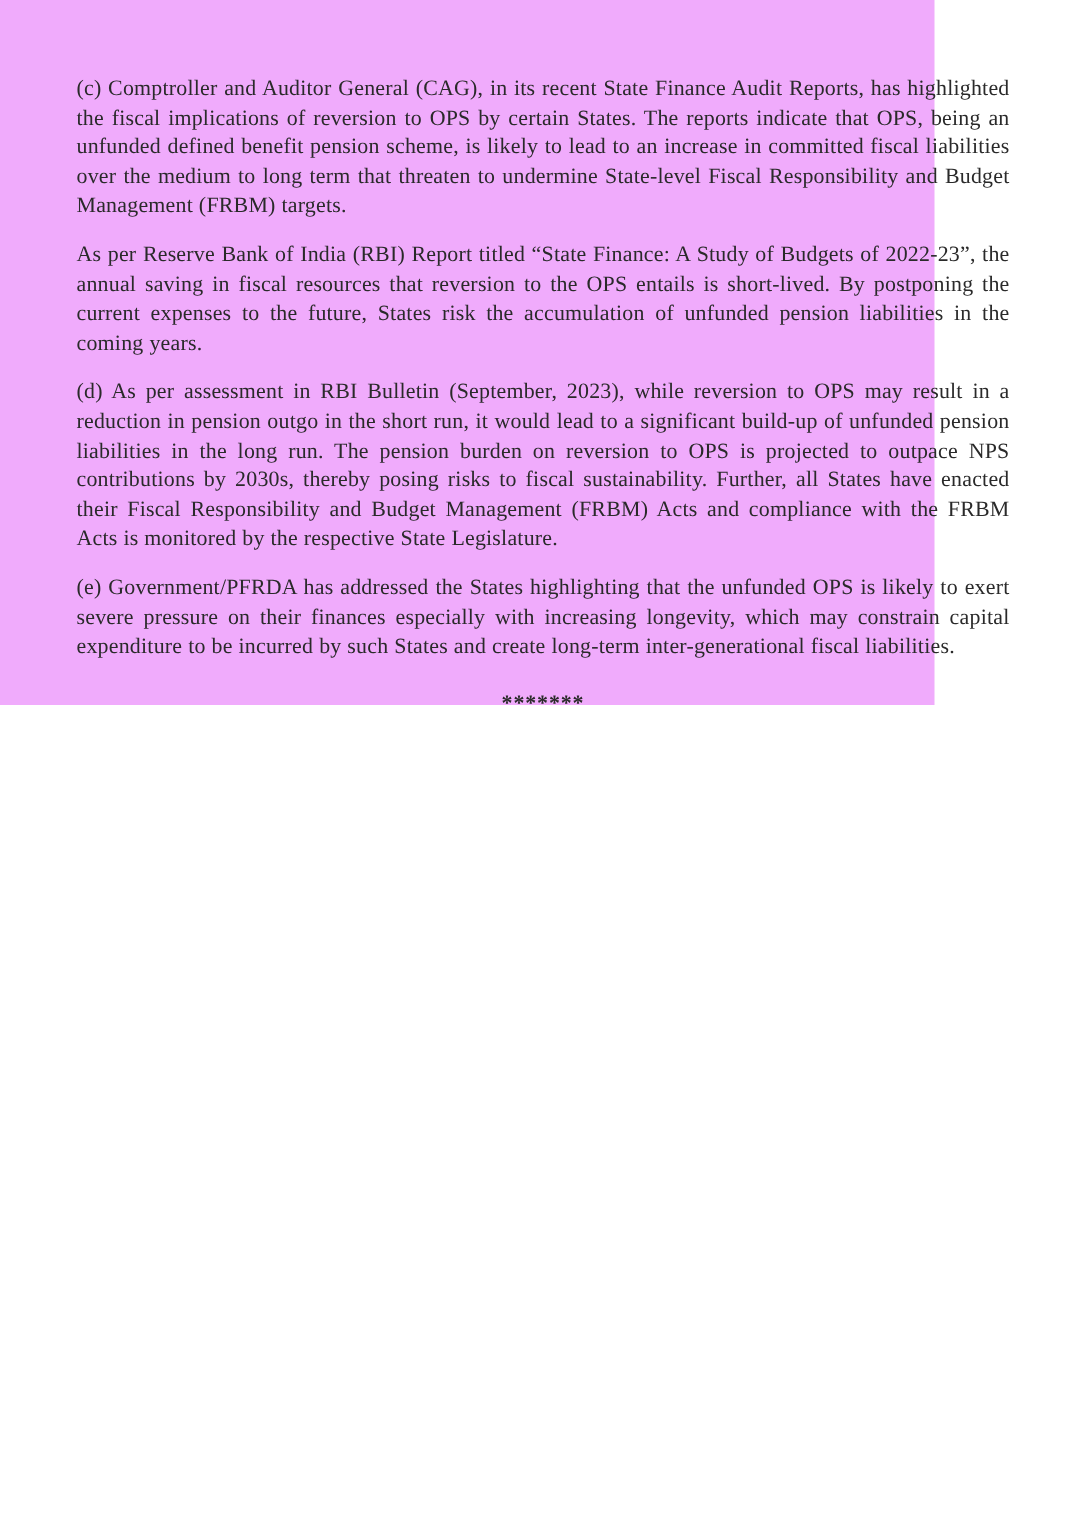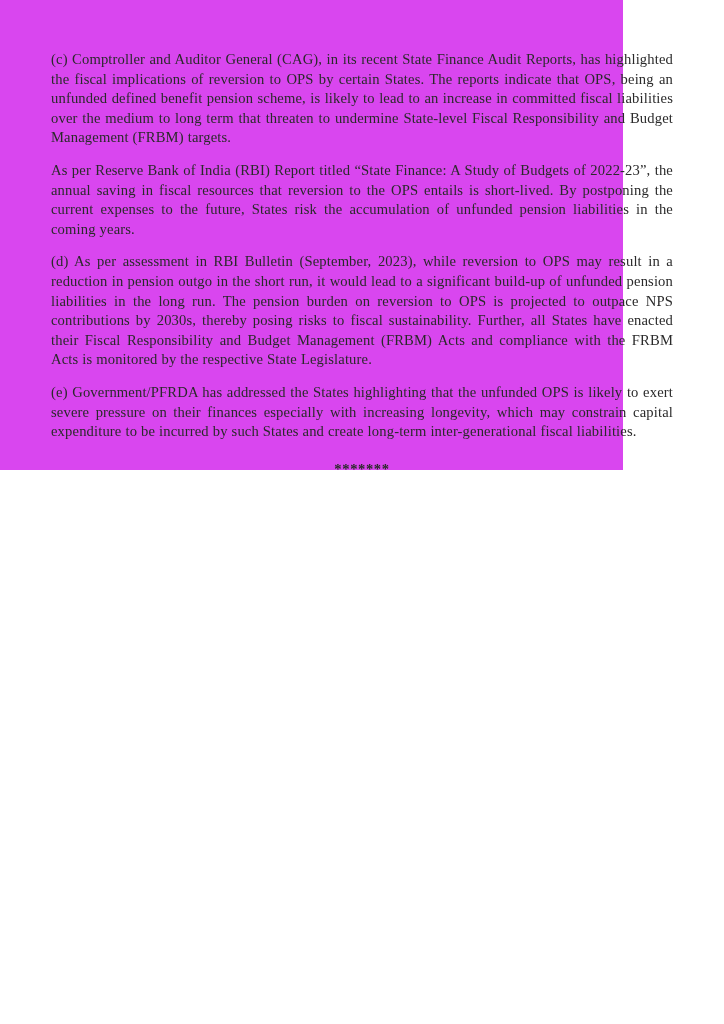--- a/index.html
+++ b/index.html
@@ -14,21 +14,21 @@
     overflow: hidden;
     font-family: "Liberation Serif", "DejaVu Serif", serif;
     color: #262626;
     -webkit-font-smoothing: antialiased;
   }
 
   .page {
     position: relative;
     width: 623px;
     height: 1024px;
-    background: #d946ef;
+    background: #f0abfc;
     box-sizing: border-box;
   }
 
   .content {
     position: absolute;
     left: 51px;
     top: 50px;
     width: 622px;
   }
 

